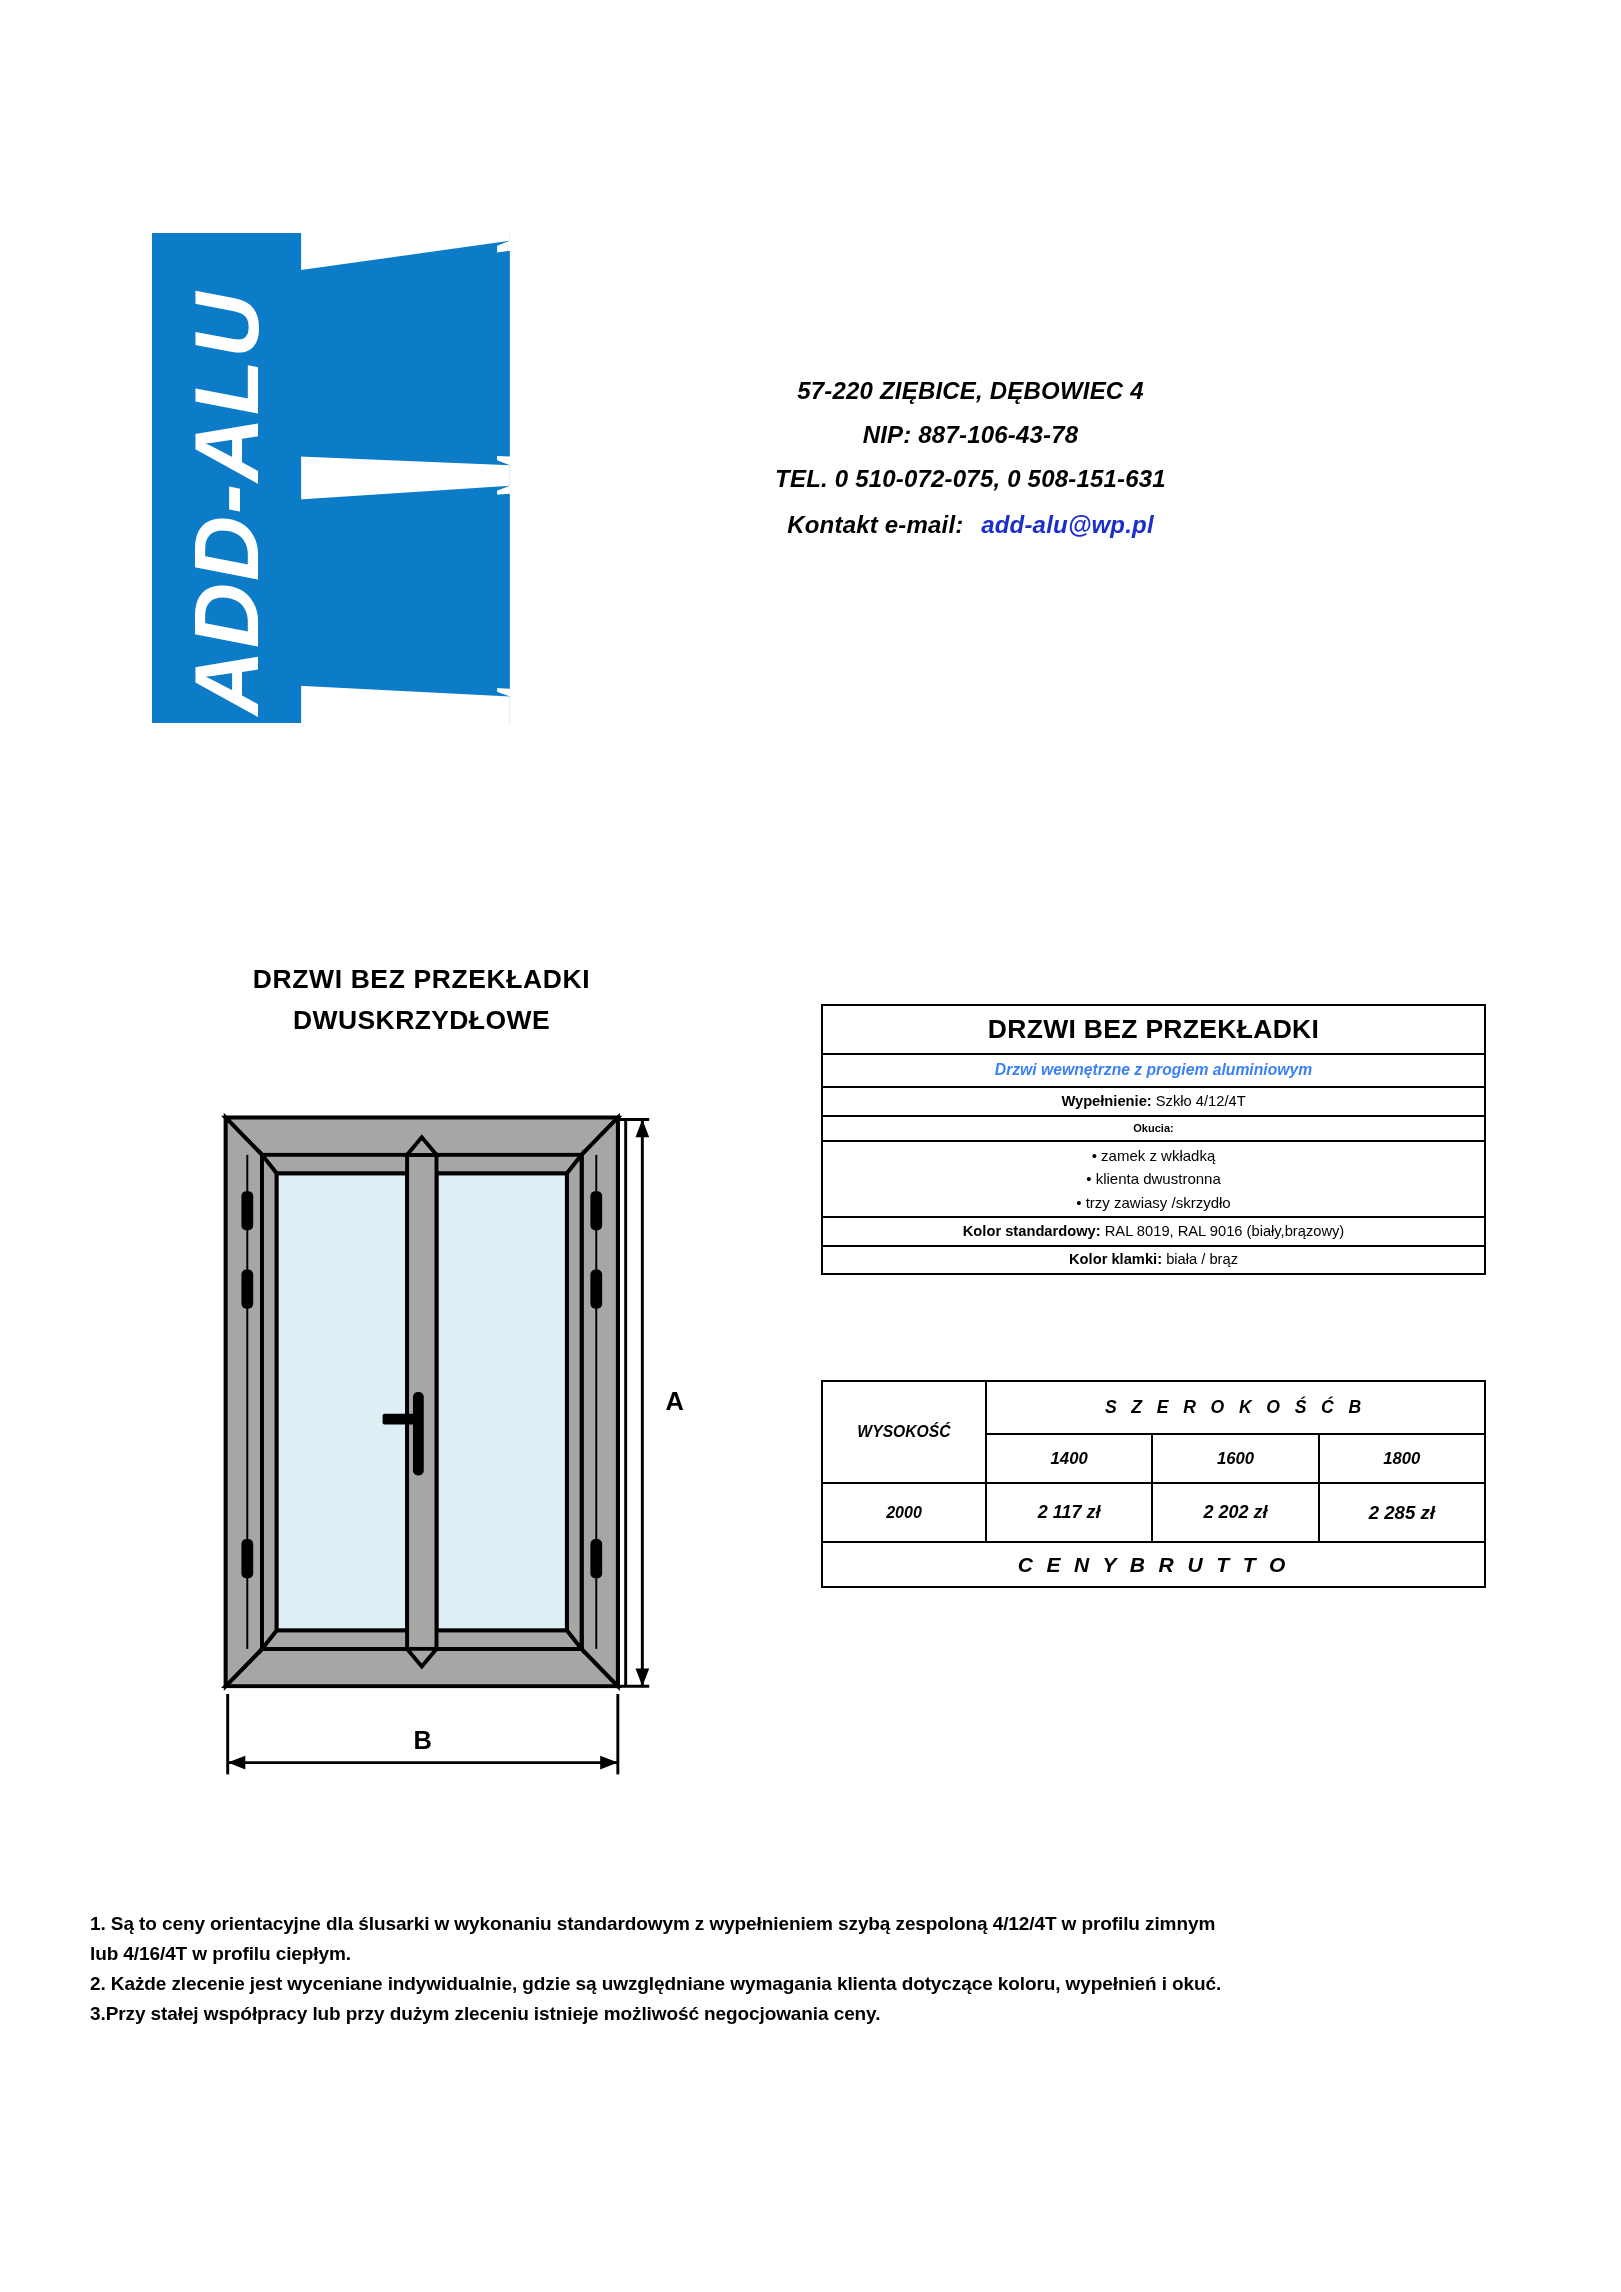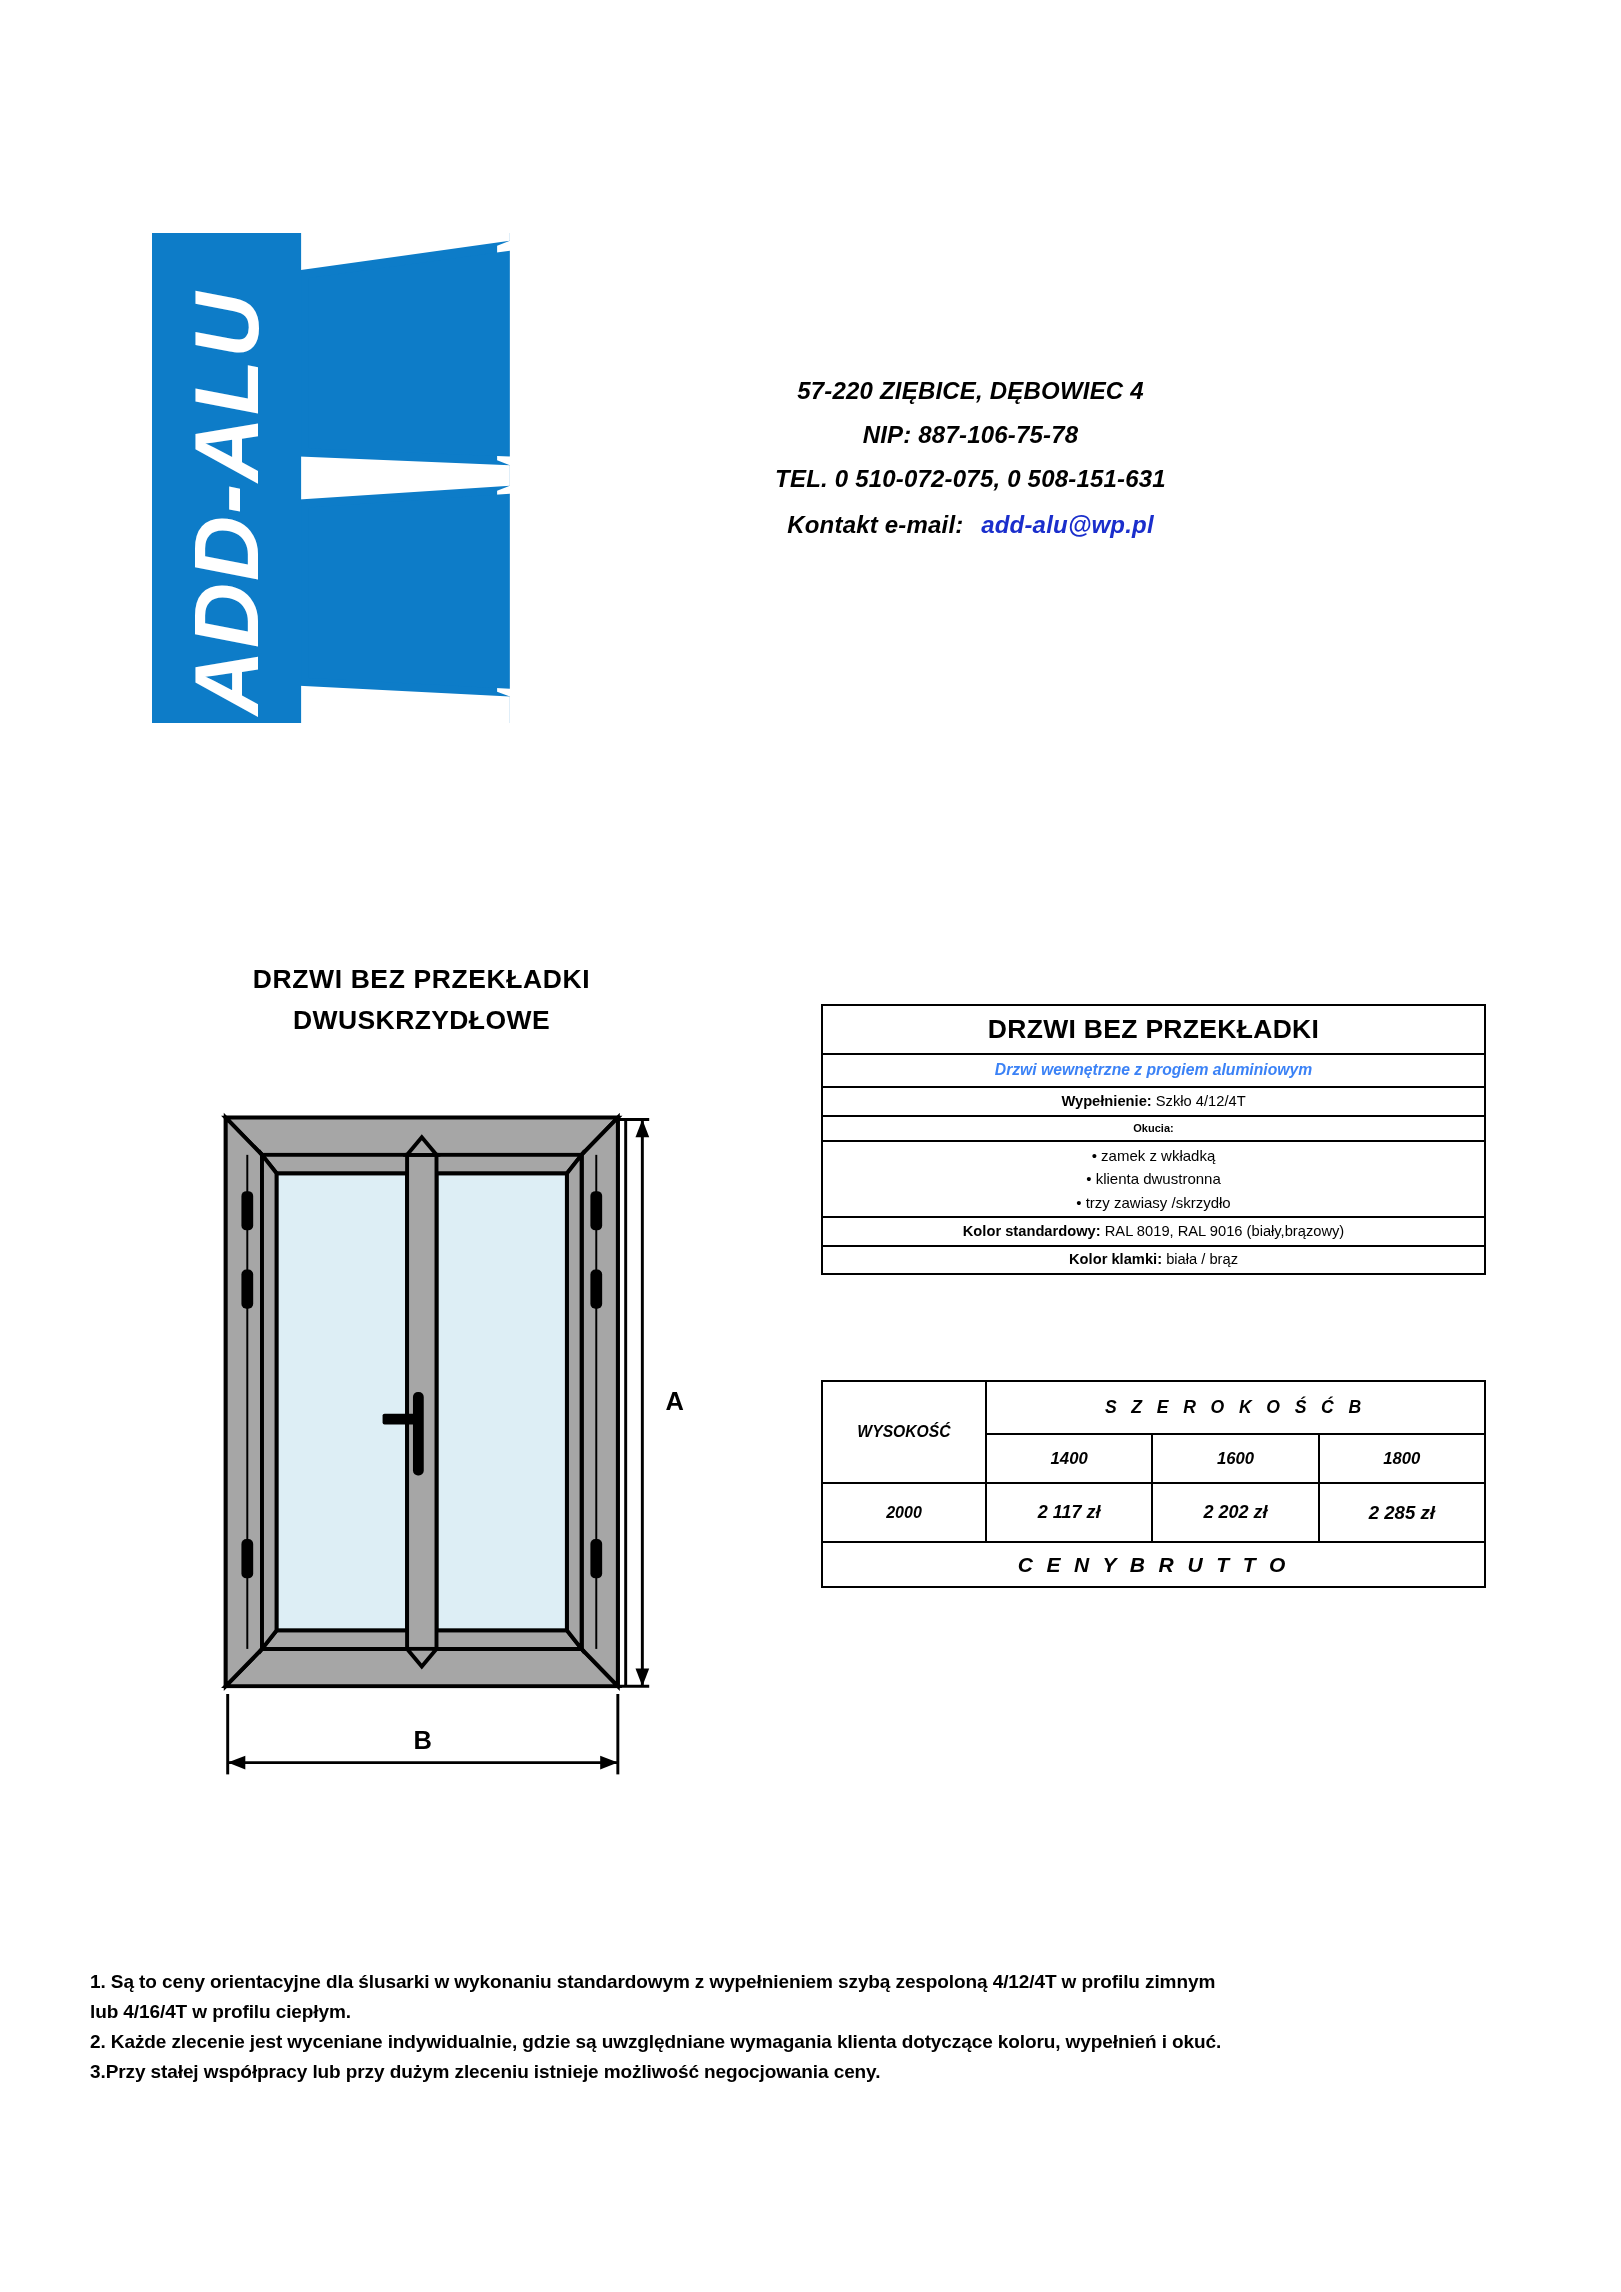--- a/index.html
+++ b/index.html
@@ -163,21 +163,21 @@
   .pf-brutto {
     font-weight: bold;
     font-size: 21px;
     letter-spacing: 3.9px;
     height: 43px;
   }
 
   
   #footnotes {
     position: absolute;
-    left: 90px; top: 1967px;
+    left: 90px; top: 1909px;
     width: 1402px;
   }
   #footnotes .fn {
     font-family: "Liberation Sans", sans-serif;
     font-weight: bold;
     font-size: 19px;
     line-height: 30px;
     letter-spacing: -0.1px;
   }
 </style>
@@ -199,21 +199,21 @@
       <path d="M160,46 L365,18 L365,228 L160,220 Z" fill="#0d7cc8"></path>
       <path d="M160,280 L365,266 L365,465 L160,454 Z" fill="#0d7cc8"></path>
       <rect x="0" y="0" width="152" height="500" fill="#0d7cc8"></rect>
 
       <text x="0" y="0" transform="translate(108 492) rotate(-90)" font-family="Liberation Sans, sans-serif" font-size="92" font-weight="bold" font-style="italic" letter-spacing="2" fill="#ffffff">ADD-ALU</text>
     </svg>
   </div>
 
   <div id="company-info">
     <div class="line">57-220 ZIĘBICE, DĘBOWIEC 4</div>
-    <div class="line">NIP: 887-106-75-78</div>
+    <div class="line">NIP: 887-106-43-78</div>
     <div class="line">TEL. 0 510-072-075, 0 508-151-631</div>
     <div class="line email-line">
       <span>Kontakt e-mail:</span><span class="email">add-alu@wp.pl</span>
     </div>
   </div>
 
 </div>
 
 <div id="product-heading">
   <div class="pt-line line1">DRZWI BEZ PRZEKŁADKI</div>

